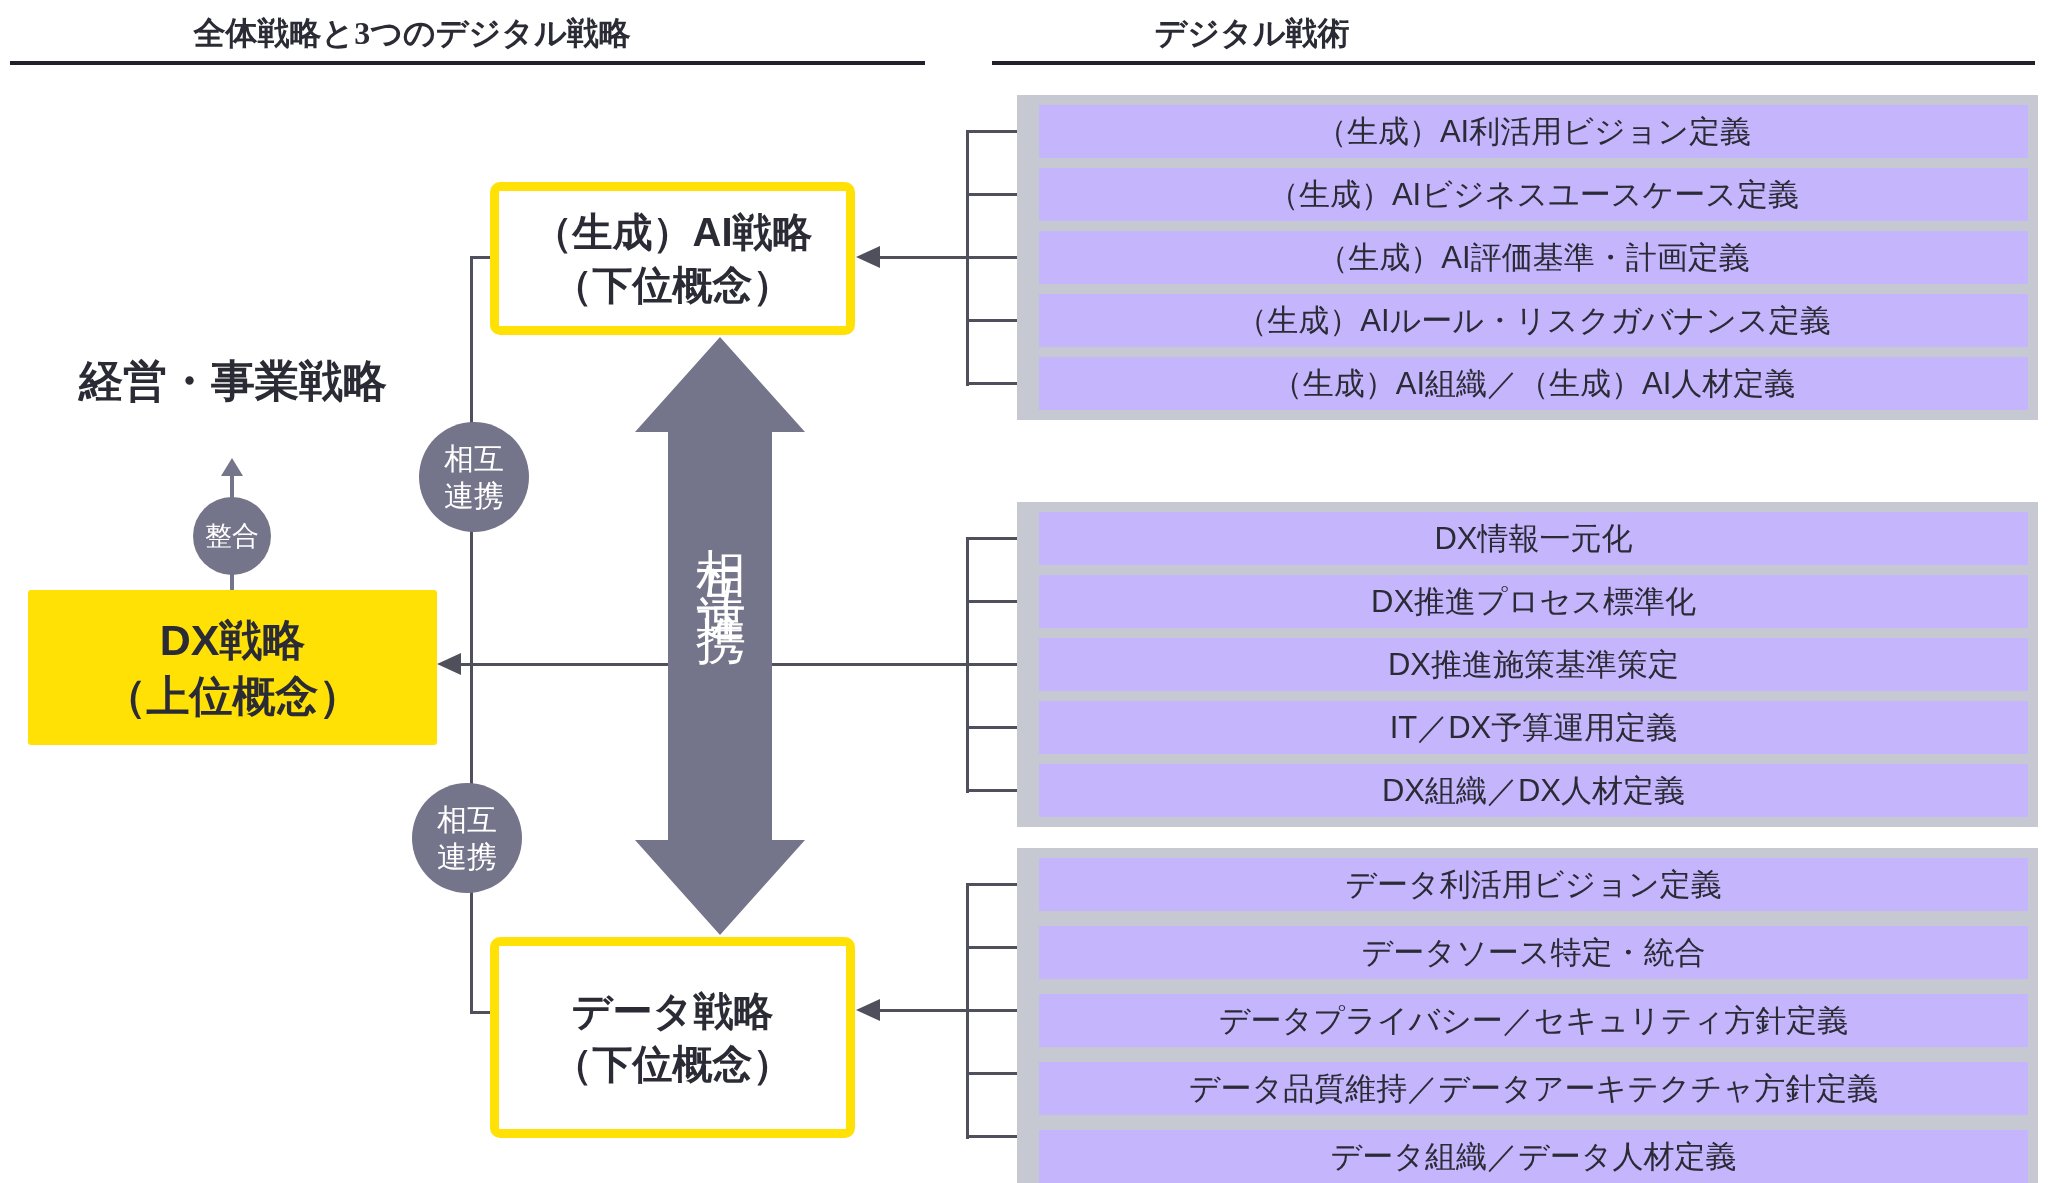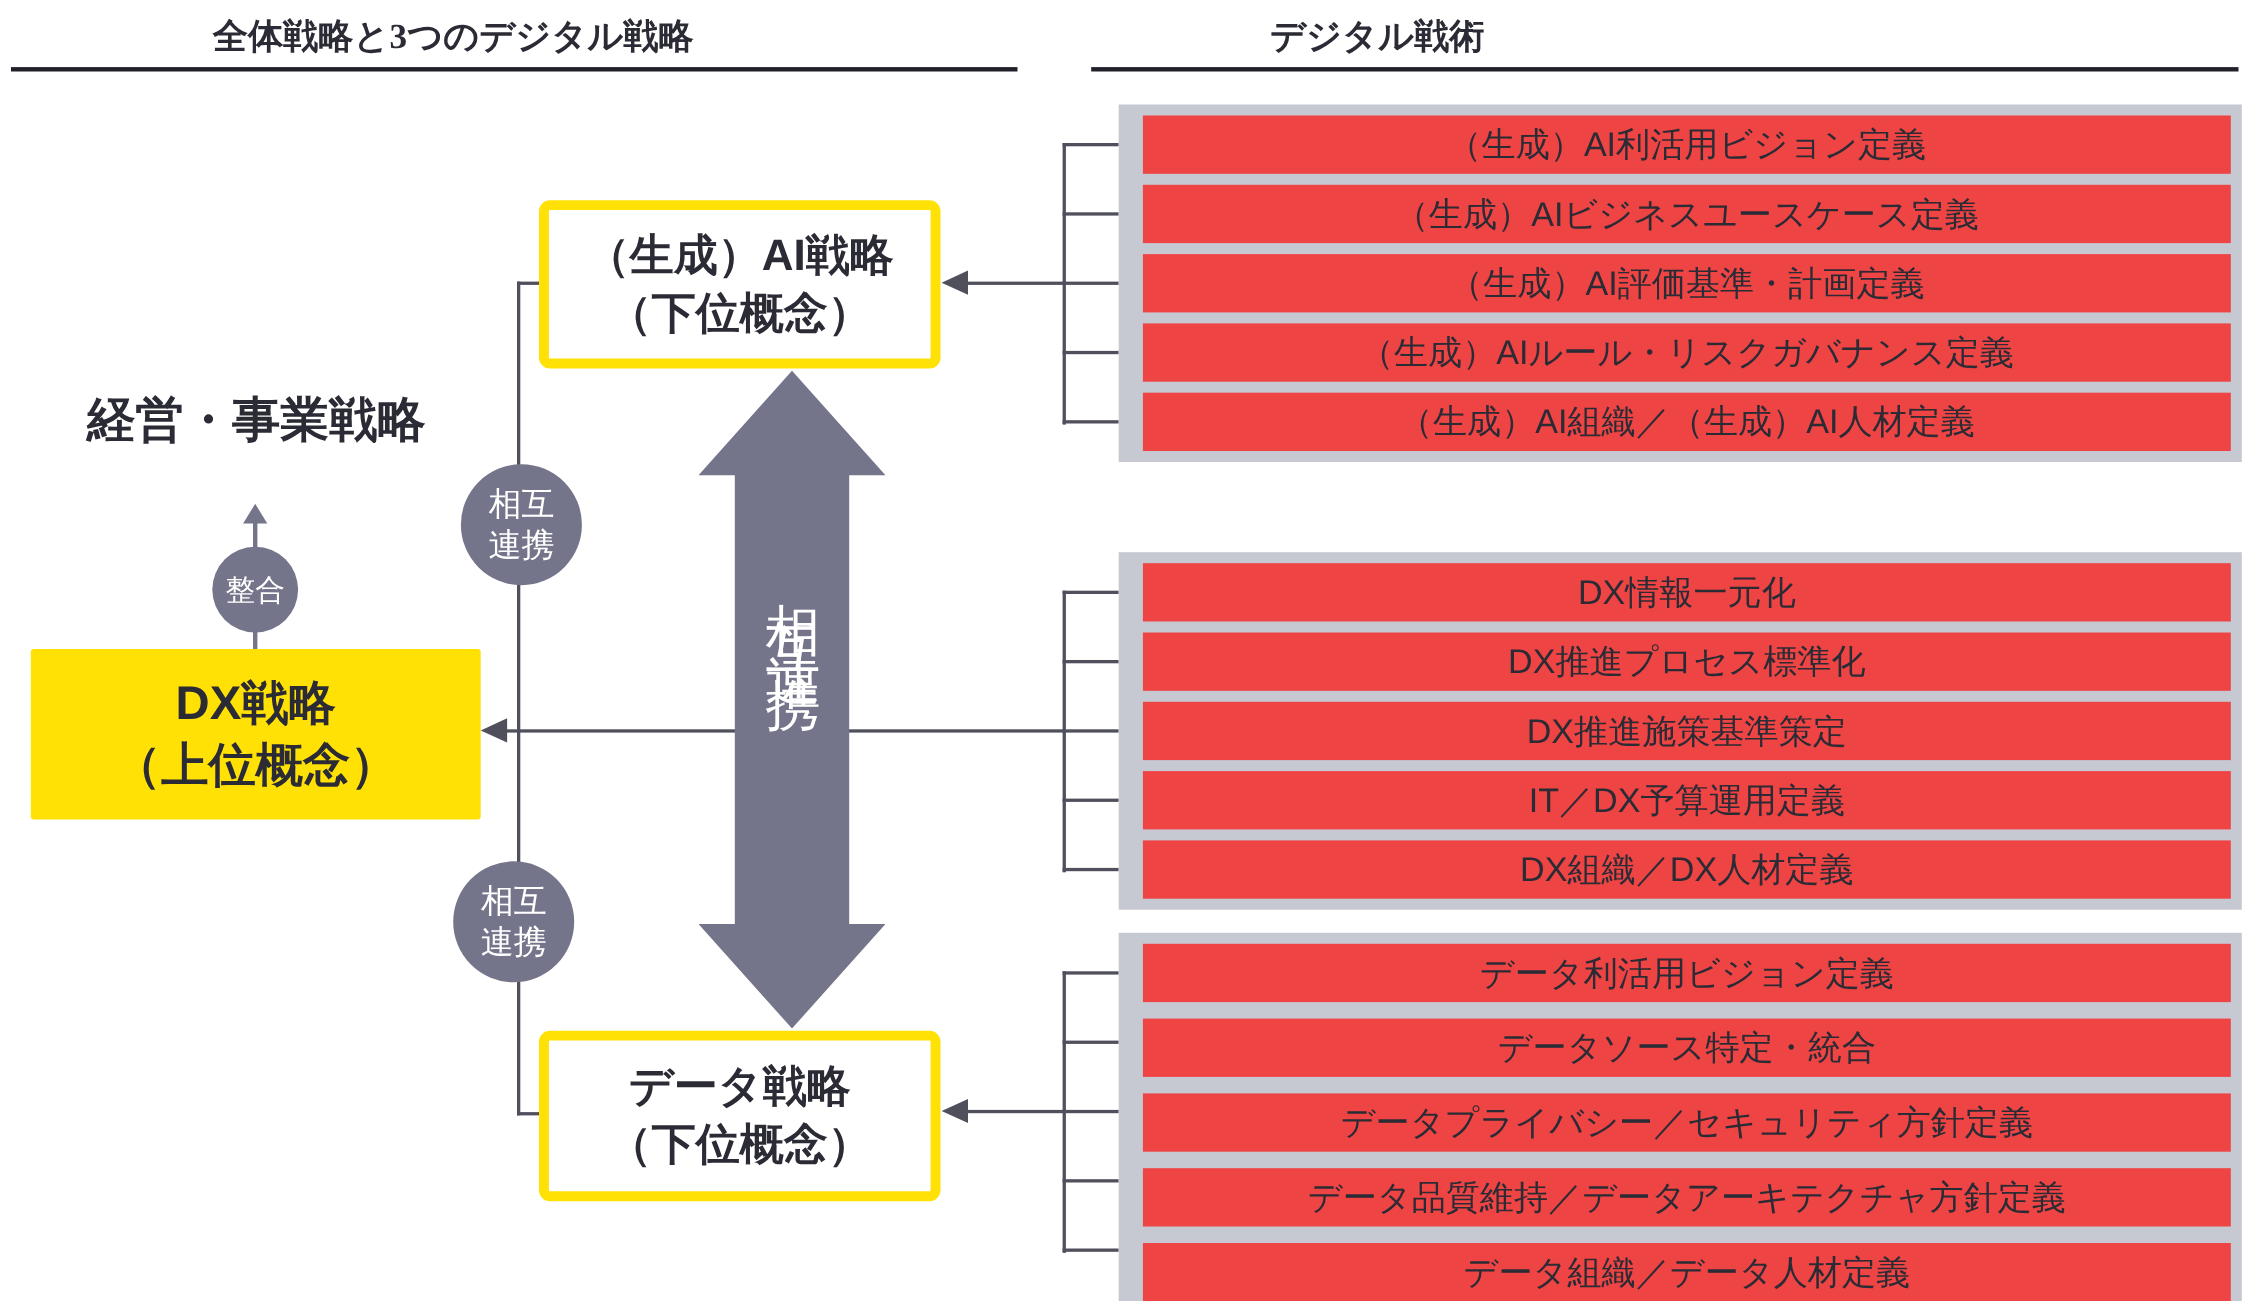--- a/index.html
+++ b/index.html
@@ -43,21 +43,21 @@
   .bigarrow-label{
     writing-mode:vertical-rl;text-orientation:upright;color:#ffffff;
     font-size:50px;letter-spacing:22px;font-weight:500;z-index:4;transform:translateX(-50%);
     white-space:nowrap;
   }
   .tactic-group{
     box-sizing:border-box;background:var(--border-gray,#c6c8d2);
     display:flex;flex-direction:column;gap:10px;padding:10px 10px 10px 22px;z-index:2;
   }
   .tactic-row{
-    height:53px;background:#ef4444;display:flex;align-items:center;justify-content:center;
+    height:53px;background:#c4b5fd;display:flex;align-items:center;justify-content:center;
     font-size:31px;font-weight:500;white-space:nowrap;
   }
 </style>
 </head>
 <body>
 
 <div class="canvas" style="--yellow: #ffe105; --gray: #74748a; --line: #50505c; --border-gray: #c6c8d2; --text: #2b2b35; --underline: #21212b;">
 
   <div class="abs hdr" style="left:412px;top:12px;">全体戦略と3つのデジタル戦略</div>
   <div class="abs underline" style="left:10px;top:61px;width:915px;"></div>
@@ -91,21 +91,21 @@
     <span class="ln">連携</span>
   </div>
 
   <div class="abs bigarrow" style="left:635px;top:337px;width:170px;height:598px;"></div>
   <div class="abs bigarrow-label" style="left:722px;top:508px;">相互連携</div>
 
   <div class="abs strategy-box" style="left:490px;top:182px;width:365px;height:153px;">
     <span>（生成）AI戦略</span>
     <span>（下位概念）</span>
   </div>
-  <div class="abs strategy-box" style="left:490px;top:937px;width:365px;height:155px;">
+  <div class="abs strategy-box" style="left:490px;top:937px;width:365px;height:201px;">
     <span>データ戦略</span>
     <span>（下位概念）</span>
   </div>
 
   <div class="abs line" style="left:966px;top:130px;width:3px;height:256px;"></div>
   <div class="abs line" style="left:966px;top:130px;width:51px;height:3px;"></div>
   <div class="abs line" style="left:966px;top:193px;width:51px;height:3px;"></div>
   <div class="abs line" style="left:966px;top:256px;width:51px;height:3px;"></div>
   <div class="abs line" style="left:966px;top:319px;width:51px;height:3px;"></div>
   <div class="abs line" style="left:966px;top:382px;width:51px;height:3px;"></div>

